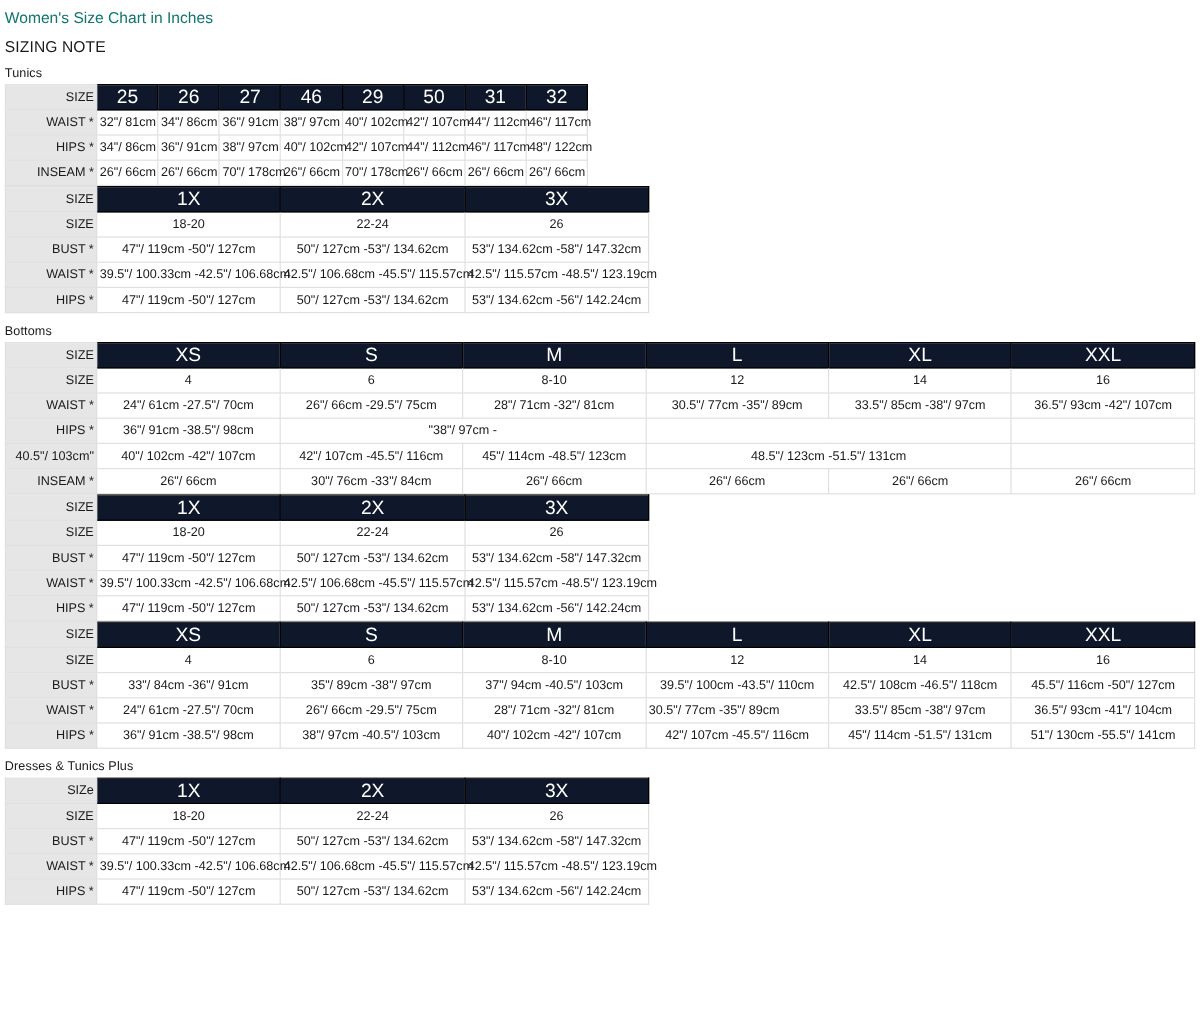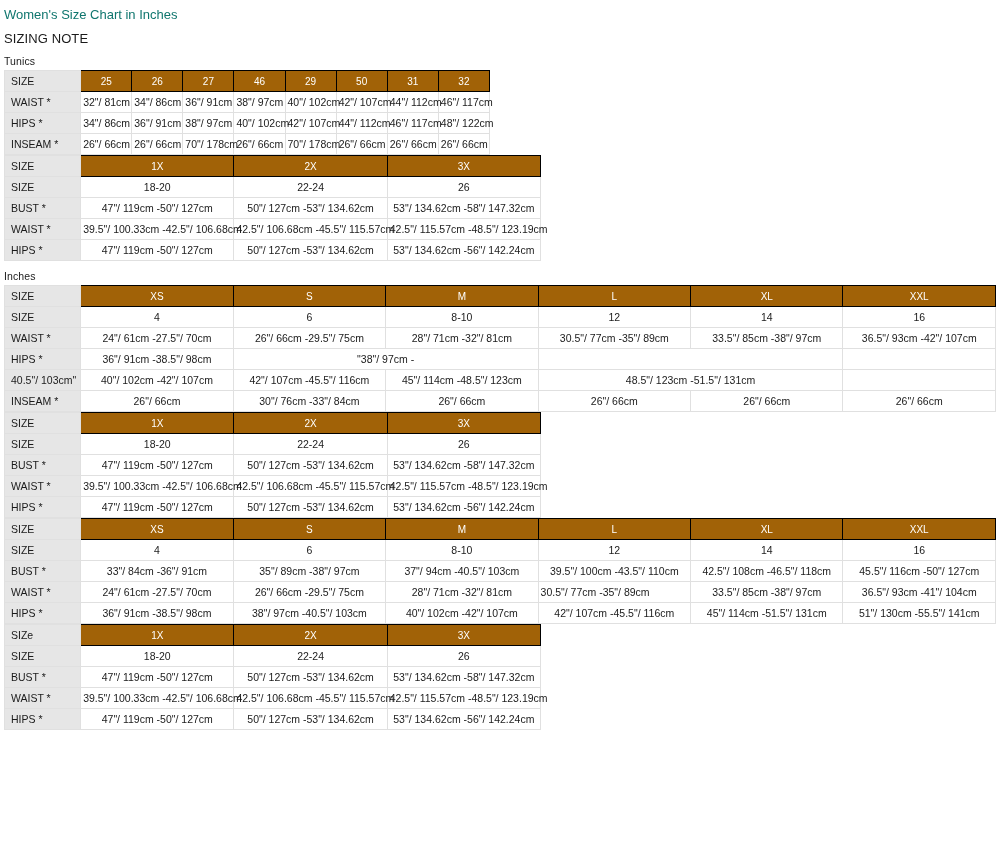--- a/index.html
+++ b/index.html
@@ -60,29 +60,29 @@
     padding: 0 2px;
     text-align: center;
     vertical-align: middle;
     white-space: nowrap;
     overflow: visible;
     line-height: 13px;
     box-sizing: border-box;
   }
   table.sizetable td.rowhead {
     background: #e6e6e6;
-    text-align: left;
+    text-align: right;
     padding-left: 6px;
     font-size: 10.5px;
     color: #1a1a1a;
   }
   table.sizetable td.hdr {
-    background: #a16207;
+    background: #0f172a;
     color: #ffffff;
-    font-size: 10px;
+    font-size: 16px;
     border: 1px solid #000000;
     margin-top: 15px;
   }
   table.sizetable td.blank {
     border: 1px solid #e0e0e0;
     background: #ffffff;
   }
   
   table.denim { width: 486px; }
   table.denim col.lbl { width: 76px; }
@@ -202,21 +202,21 @@
       </tr>
       <tr>
         <td class="rowhead">HIPS *</td>
         <td>47"/ 119cm -50"/ 127cm</td>
         <td>50"/ 127cm -53"/ 134.62cm</td>
         <td>53"/ 134.62cm -56"/ 142.24cm</td>
       </tr>
     </tbody>
   </table>
 
-  <div class="section-label">Inches</div>
+  <div class="section-label">Bottoms</div>
   <table class="sizetable wide">
     <colgroup>
         <col class="lbl">
         <col class="c">
         <col class="c">
         <col class="c">
         <col class="c">
         <col class="c">
         <col class="c">
       </colgroup>
@@ -368,20 +368,21 @@
         <td>36"/ 91cm -38.5"/ 98cm</td>
         <td>38"/ 97cm -40.5"/ 103cm</td>
         <td>40"/ 102cm -42"/ 107cm</td>
         <td>42"/ 107cm -45.5"/ 116cm</td>
         <td>45"/ 114cm -51.5"/ 131cm</td>
         <td>51"/ 130cm -55.5"/ 141cm</td>
       </tr>
     </tbody>
   </table>
 
+  <div class="section-label">Dresses &amp; Tunics Plus</div>
   <table class="sizetable plus">
     <colgroup>
         <col class="lbl">
         <col class="c">
         <col class="c">
         <col class="c">
       </colgroup>
     <tbody>
       <tr>
         <td class="rowhead">SIZe</td>

